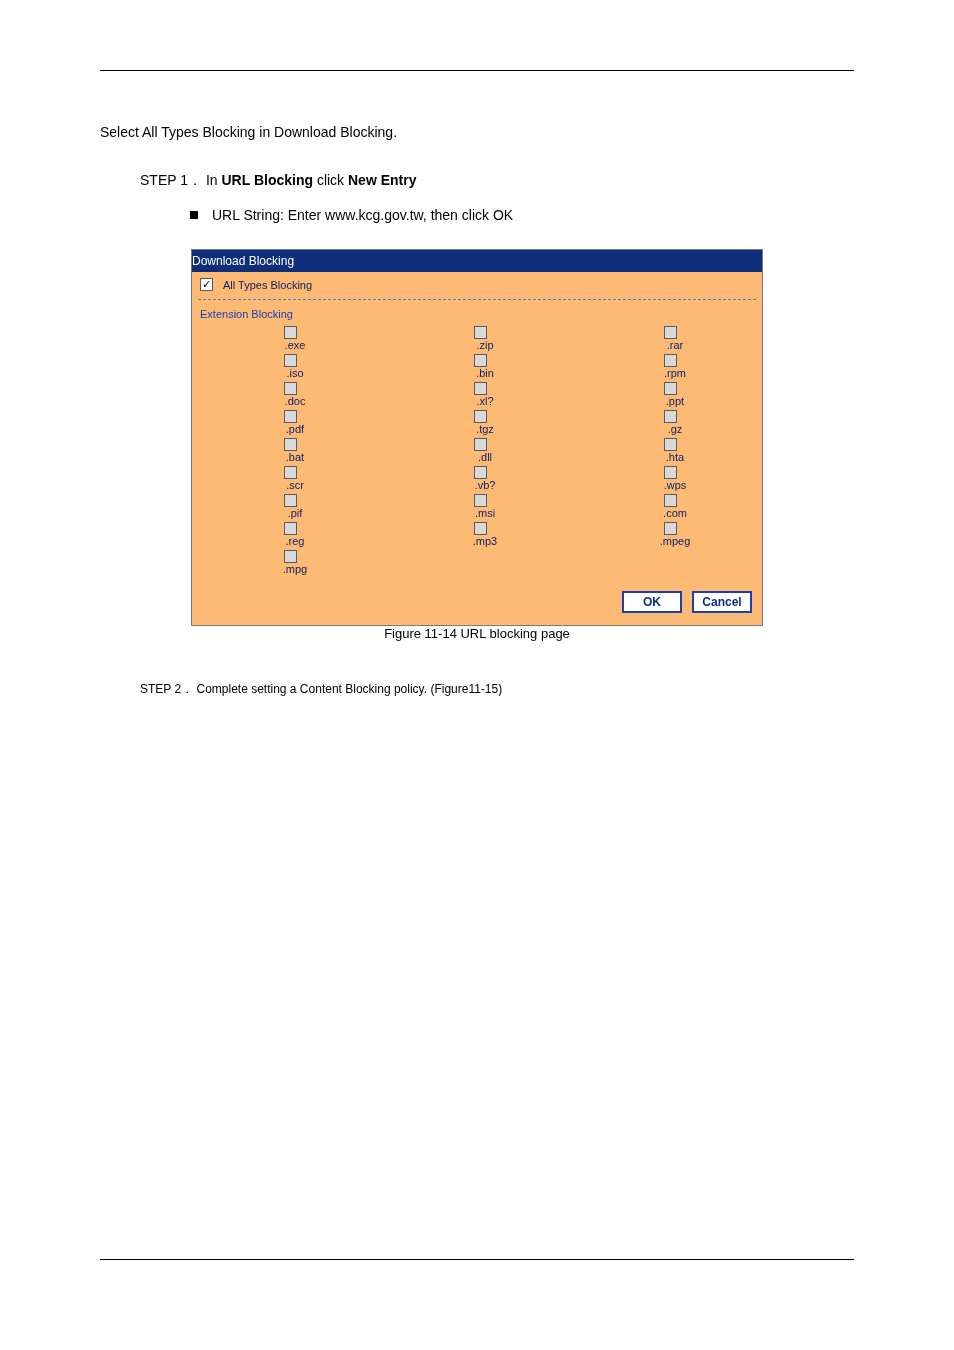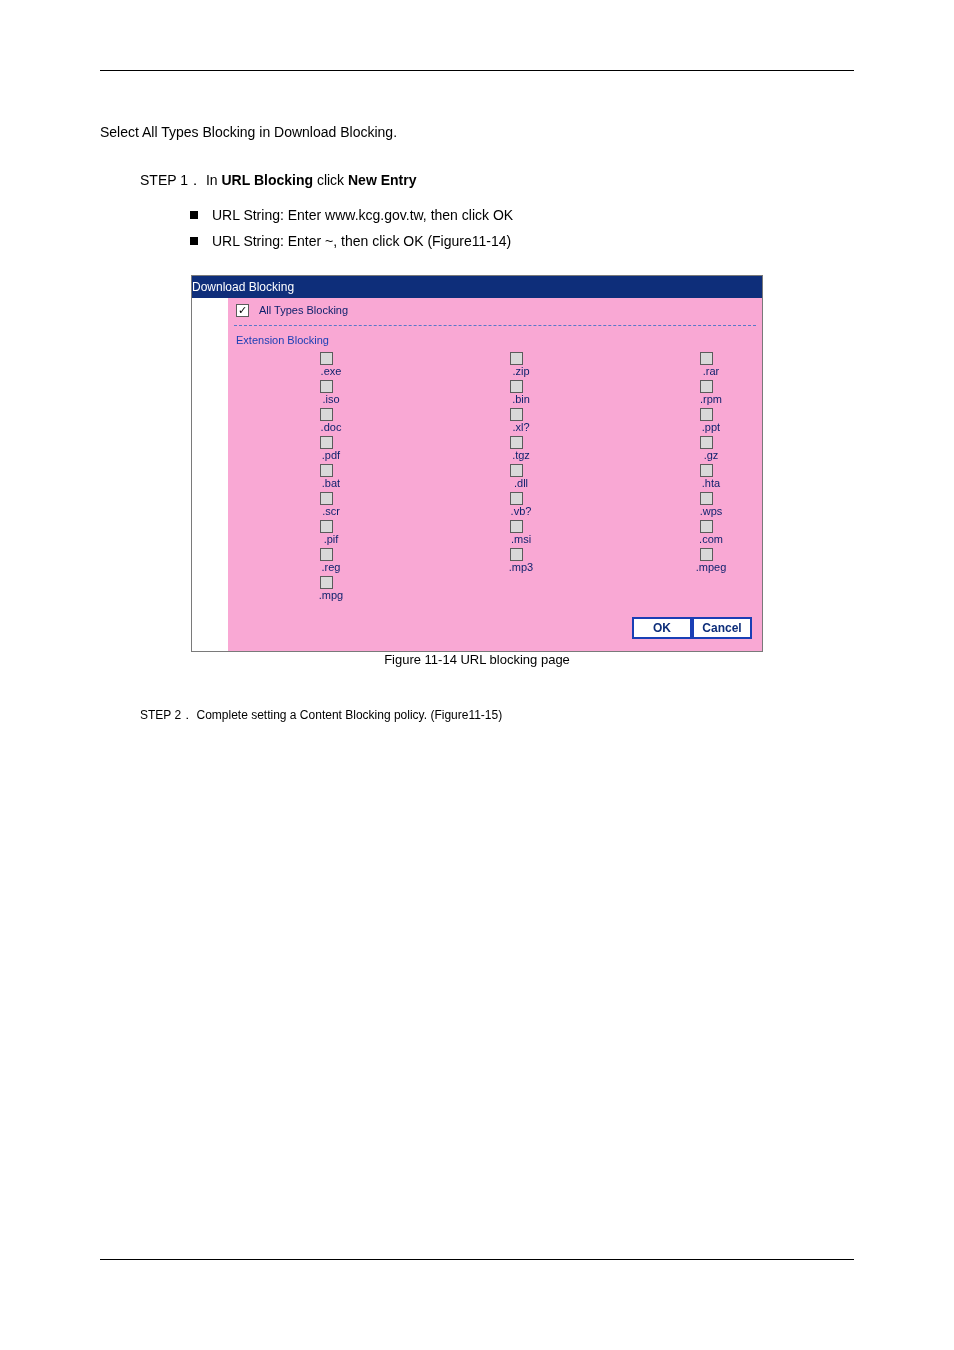--- a/index.html
+++ b/index.html
@@ -70,23 +70,22 @@
     font-size: 11px;
     color: #0a1f6b;
   }
   .panel-header {
     background: #0e2e7a;
     color: #fff;
     padding: 4px 0;
     font-size: 12px;
   }
   .panel-body {
-    background: #f9a8d4;
+    background: #fdba74;
     padding: 4px 6px 8px 6px;
-    margin-left: 36px;
   }
   .chk-line {
     display: flex;
     align-items: center;
     padding: 2px 0 2px 2px;
     color: #0a1f6b;
   }
   .chk {
     width: 13px; height: 13px;
     border: 1px solid #5b5b5b;
@@ -124,20 +123,21 @@
     padding-left: 2px;
   }
   .ext-cell {
     display: flex;
     align-items: center;
     flex-direction: column;
   }
   .panel-footer {
     display: flex;
     justify-content: flex-end;
+    gap: 10px;
     padding: 16px 4px 4px 4px;
   }
   .btn {
     border: 2px solid #1a3fb5;
     background: #fff;
     color: #0e2e7a;
     font-weight: bold;
     font-size: 12px;
     padding: 2px 0;
     width: 60px;
@@ -154,21 +154,20 @@
 
   <div class="intro">Select All Types Blocking in Download Blocking.</div>
 
   <div class="step">
     <span>STEP 1</span><span>．</span>
     <span>In </span><span class="strong">URL Blocking</span><span> click </span><span class="strong">New Entry</span>
   </div>
 
   <div class="substeps">
     <div><span class="sq"></span><span class="strong">URL String:</span> <span>Enter www.kcg.gov.tw, then click OK</span></div>
-    <div><span class="sq"></span><span class="strong">URL String:</span> <span>Enter ~, then click OK  (Figure11-14)</span></div>
   </div>
 
   <div class="panel-wrap">
     <div class="panel">
       <div class="panel-header">Download Blocking</div>
       <div class="panel-body">
         <div class="chk-line">
           <span id="chk-all" class="chk checked"></span>
           <span>All Types Blocking</span>
         </div>

